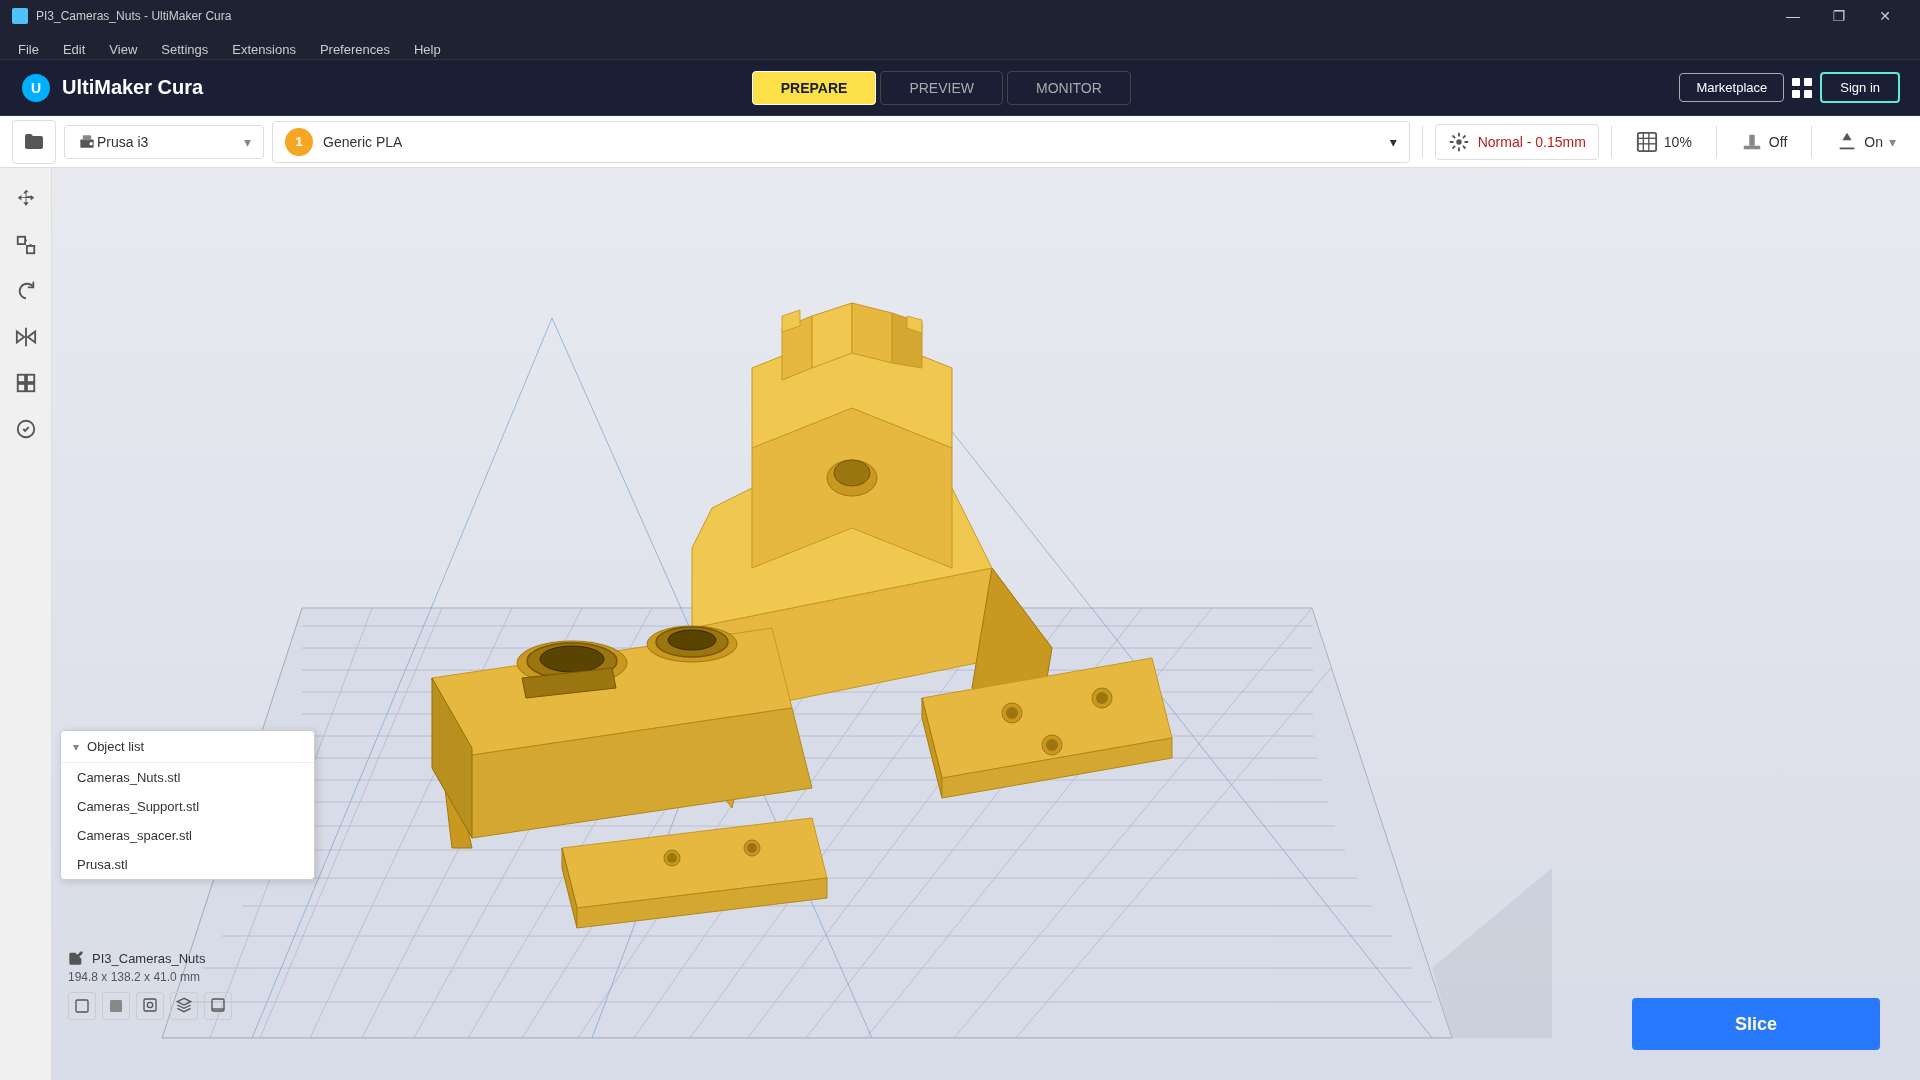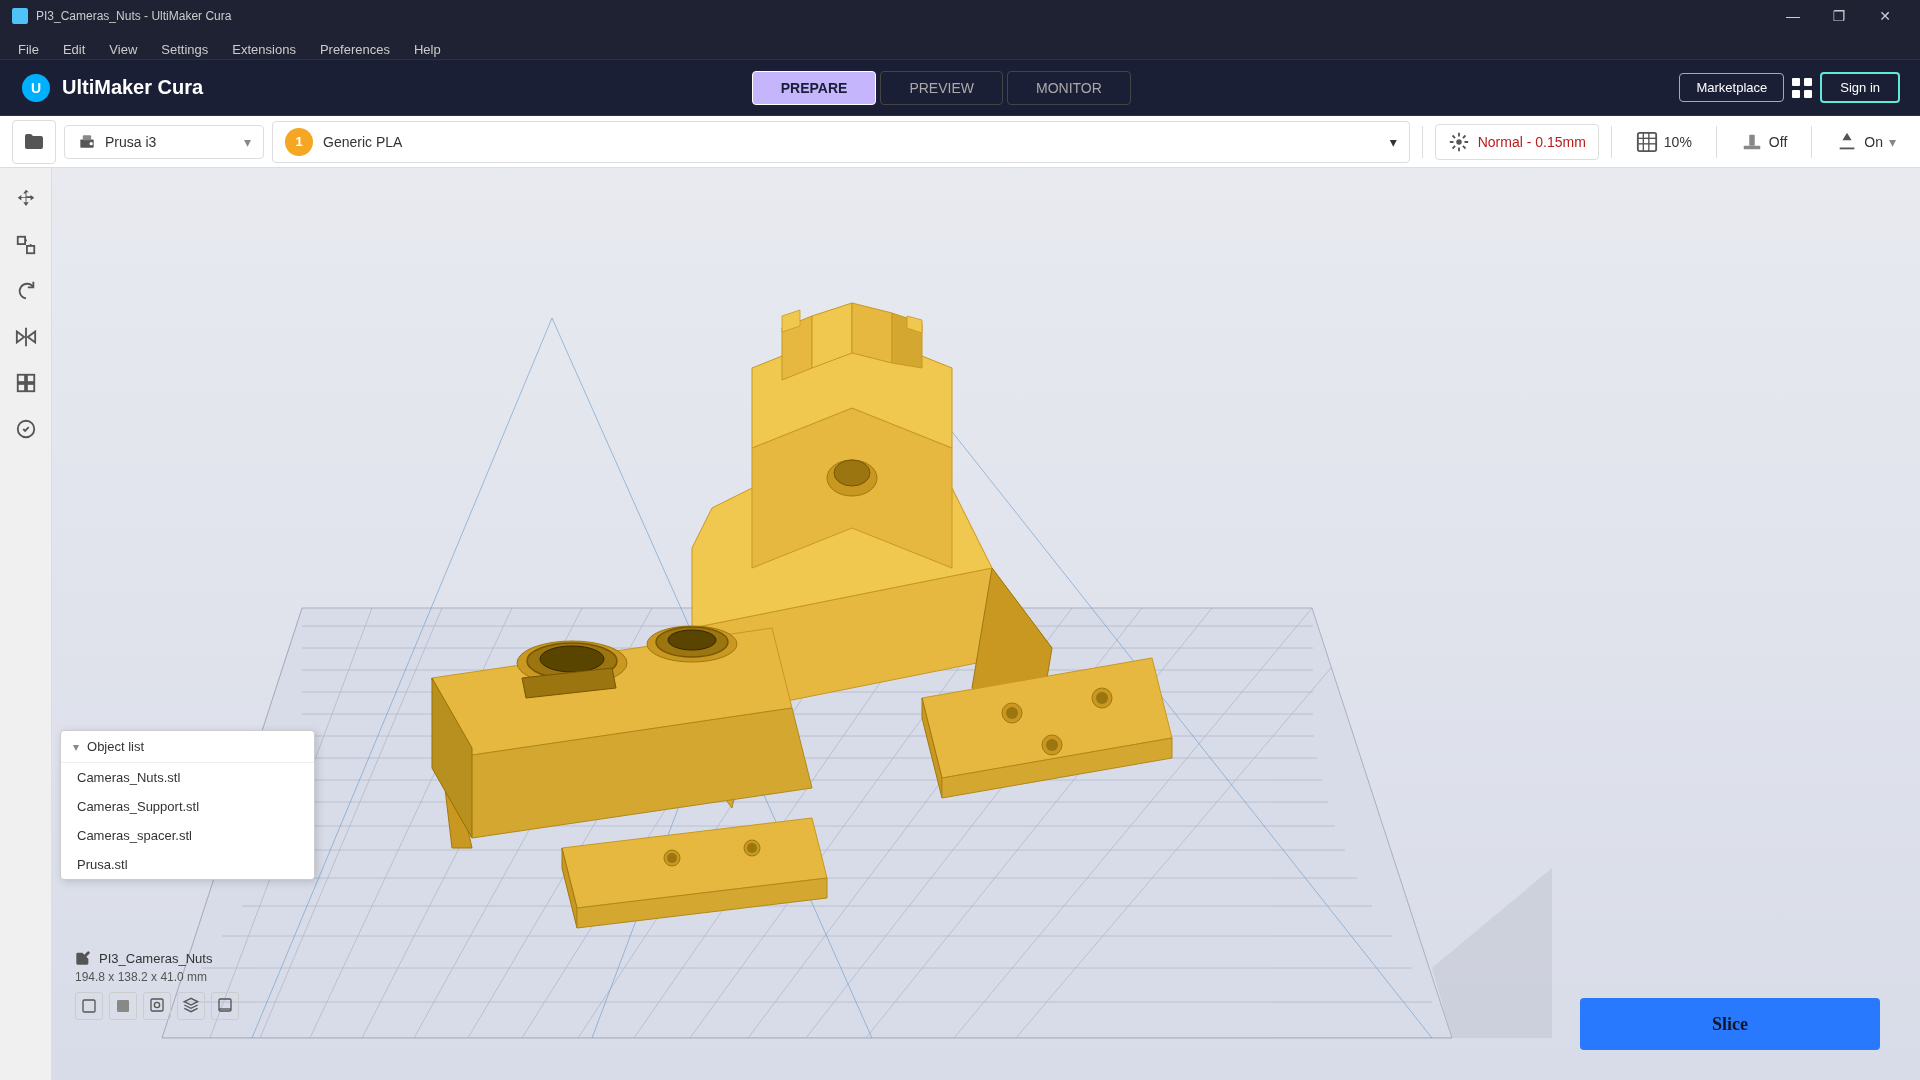--- a/index.html
+++ b/index.html
@@ -65,21 +65,21 @@
     .nav-tab {
       padding: 8px 28px;
       border: 1px solid #444;
       background: transparent;
       color: #aaa;
       font-size: 14px;
       cursor: pointer;
       border-radius: 4px;
     }
     .nav-tab.active {
-      background: #c4b5fd;
+      background: #fde047;
       color: #1a1f36;
       font-weight: 600;
       border-color: white;
     }
 
     .header-right { display: flex; align-items: center; gap: 0; }
     .marketplace-btn {
       padding: 6px 16px;
       border: 1px solid #aaa;
       background: transparent;
@@ -126,21 +126,20 @@
       border-radius: 4px;
       color: #555;
       font-size: 20px;
     }
     .printer-select {
       display: flex; align-items: center;
       border: 1px solid #ddd;
       border-radius: 4px;
       padding: 6px 12px;
       cursor: pointer;
-      gap: 8px;
       min-width: 200px;
       font-size: 14px;
       color: #333;
       background: white;
     }
     .printer-select .chevron { color: #888; margin-left: auto; }
 
     .material-select {
       display: flex; align-items: center;
       border: 1px solid #ddd;
@@ -250,29 +249,28 @@
       font-size: 13px;
       color: #333;
       cursor: pointer;
     }
 
     
     .slice-btn {
       position: absolute;
       bottom: 30px;
       right: 40px;
-      width: 300px; height: 52px;
+      width: 248px; height: 52px;
       background: #2979ff;
       border: none;
       border-radius: 4px;
-      color: #0f172a;
+      color: #fef9c3;
       font-size: 18px;
       font-weight: 600;
       cursor: pointer;
-      font-family: Liberation Serif, serif;
     }
 
     
     .objects-svg {
       position: absolute;
       top: 0; left: 0;
       width: 100%;
       height: 100%;
     }
   </style>
@@ -580,21 +578,21 @@
         <span>Cameras_Support.stl</span>
       </div>
       <div class="object-list-item">
         <span>Cameras_spacer.stl</span>
       </div>
       <div class="object-list-item">
         <span>Prusa.stl</span>
       </div>
     </div>
 
-    <div style="position:absolute;bottom:60px;left:23px;background:transparent;">
+    <div style="position:absolute;bottom:60px;left:16px;background:transparent;">
       <div style="display:flex;align-items:center;gap:8px;margin-bottom:4px;">
         <svg width="16" height="16" viewBox="0 0 24 24" fill="#555">
           <path d="M11 4H4a2 2 0 00-2 2v14a2 2 0 002 2h14a2 2 0 002-2v-7"></path>
           <path d="M18.5 2.5a2.121 2.121 0 013 3L12 15l-4 1 1-4 9.5-9.5z" fill="#555"></path>
         </svg>
         <span style="font-size:13px;color:#333;font-weight:500;">PI3_Cameras_Nuts</span>
       </div>
       <div style="font-size:12px;color:#555;margin-bottom:8px;">194.8 x 138.2 x 41.0 mm</div>
       <div style="display:flex;gap:6px;">
         <button style="width:28px;height:28px;background:transparent;border:1px solid #ccc;border-radius:3px;cursor:pointer;display:flex;align-items:center;justify-content:center;font-size:13px;color:#555;" title="Wireframe">

